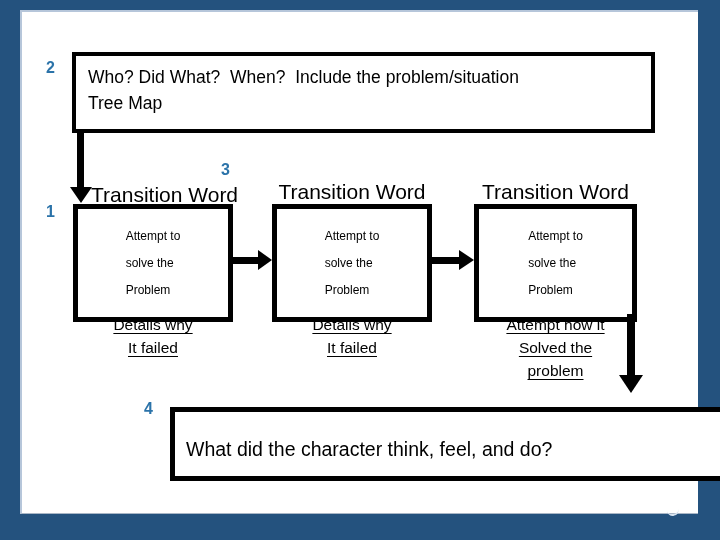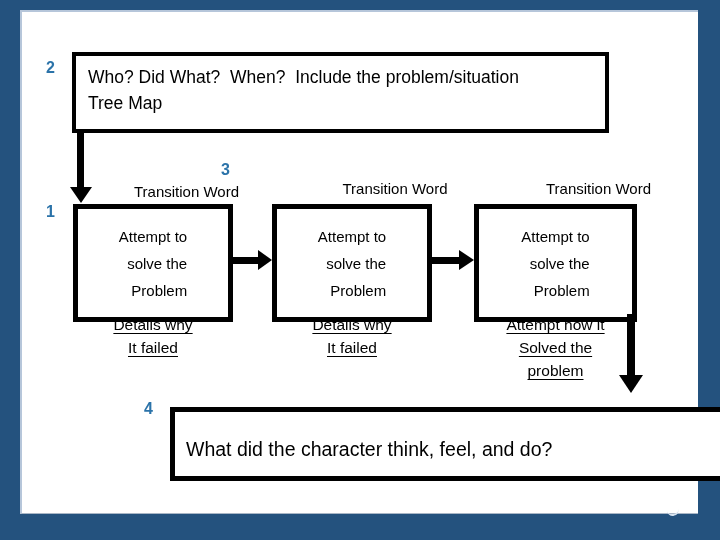--- a/index.html
+++ b/index.html
@@ -17,32 +17,32 @@
   }
   .step-num{
     position:absolute;font-size:16px;font-weight:bold;color:#2B73A9;
     line-height:18px;
   }
   .black-box{
     position:absolute;box-sizing:border-box;background:#FFFFFF;
     border:4px solid #000;
   }
   #top-box{
-    left:72px;top:52px;width:537px;height:81px;
+    left:72px;top:52px;width:583px;height:81px;
     padding:8px 8px 0 12px;font-size:17.5px;line-height:26px;
     white-space:pre-wrap;
   }
   .transition{
-    position:absolute;top:180px;font-size:15px;white-space:nowrap;margin-left:43px;
+    position:absolute;top:180px;font-size:21px;white-space:nowrap;
   }
   .attempt-box{
     position:absolute;top:204px;height:118px;box-sizing:border-box;
     background:#FFFFFF;border:5px solid #000;
     display:flex;align-items:center;justify-content:center;
-    text-align:right;font-size:15px;line-height:27px;white-space:pre-line;
+    text-align:left;font-size:12px;line-height:27px;white-space:pre-line;
   }
   .details{
     position:absolute;top:313px;text-align:center;
     font-size:15.5px;line-height:23px;white-space:pre-line;
     text-decoration:underline;text-underline-offset:3px;
   }
   .shaft-v{position:absolute;background:#000;}
   .shaft-h{position:absolute;background:#000;}
   .head-down{
     position:absolute;width:0;height:0;

